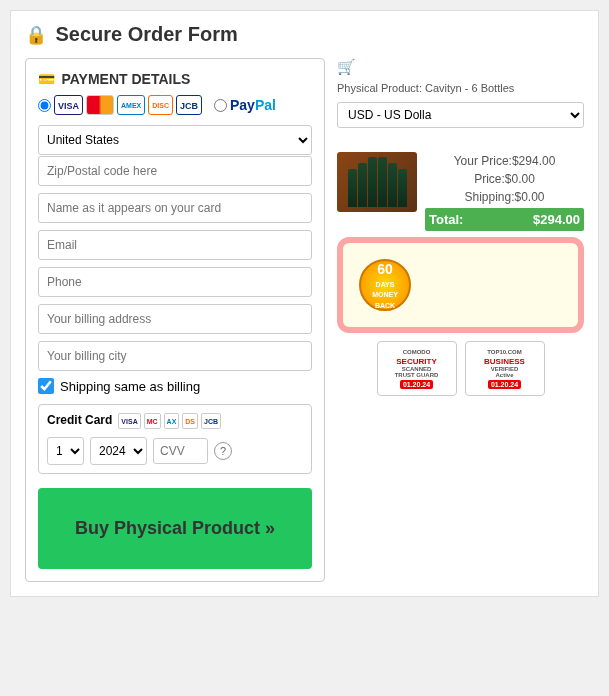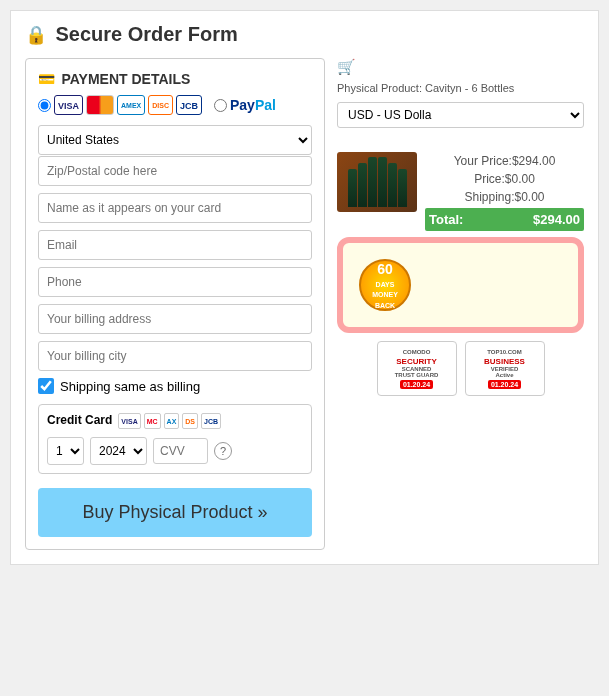--- a/index.html
+++ b/index.html
@@ -190,26 +190,26 @@
       background: #fff;
       color: #666;
       font-size: 11px;
       display: flex;
       align-items: center;
       justify-content: center;
       cursor: pointer;
     }
     .buy-button {
       width: 100%;
-      background: #7dd3fc;
+      background: #22c55e;
       border: none;
       border-radius: 4px;
-      padding: 14px;
+      padding: 30px;
       font-size: 18px;
-      font-weight: normal;
+      font-weight: bold;
       color: #333;
       cursor: pointer;
       margin-top: 4px;
     }
     
     .right-panel {
       flex: 1;
     }
     .order-title {
       font-size: 15px;

